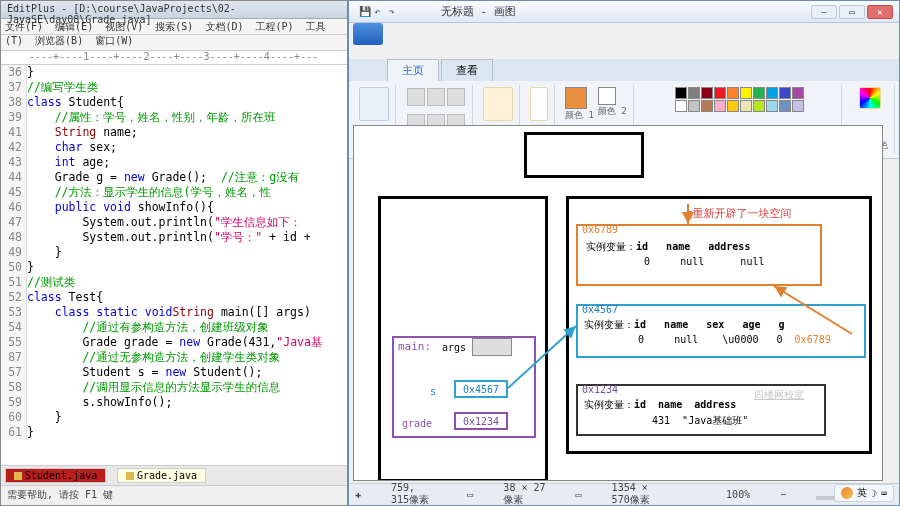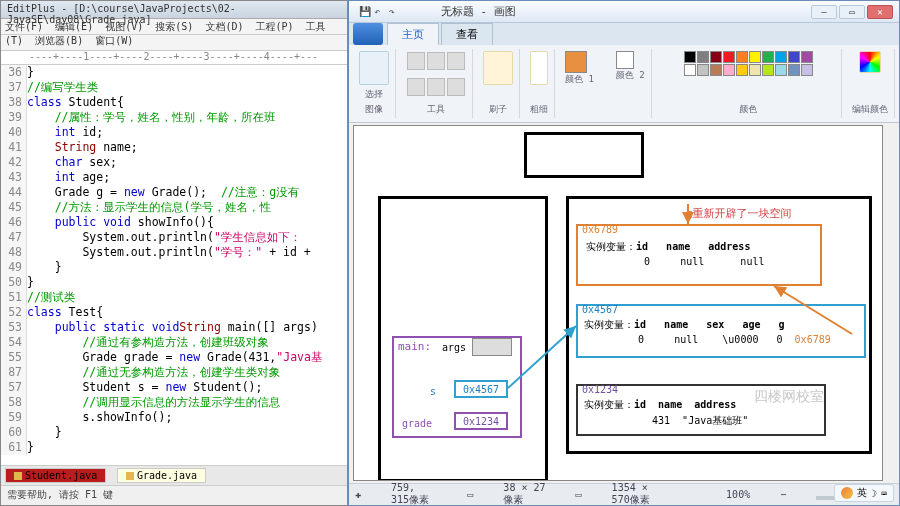--- a/index.html
+++ b/index.html
@@ -25,21 +25,21 @@
 .ep-status { height: 16px; background: #f0f0f0; border-top: 1px solid #ccc; font-size: 10px; padding: 2px 6px; color: #444; }
 
 
 .paint { position: absolute; left: 348px; top: 0; width: 552px; height: 506px; background: #f0f0f0; border: 1px solid #6a8ab8; }
 .pt-title { height: 22px; background: linear-gradient(#fafcff,#dde8f5); border-bottom: 1px solid #b8c8dc; display: flex; align-items: center; padding: 0 6px; font-size: 11px; color: #333; }
 .pt-title .spacer { flex: 1; }
 .pt-winbtn { width: 26px; height: 14px; border: 1px solid #b8c8d8; margin-left: 2px; background: #e8f0f8; border-radius: 2px; text-align: center; font-size: 9px; line-height: 12px; }
 .pt-winbtn.close { background: #e07070; border-color: #c05050; color: #fff; }
 .pt-qat { display: flex; gap: 3px; margin-left: 4px; }
 .pt-qat span { width: 12px; height: 12px; font-size: 10px; color: #556; }
-.pt-tabs { height: 22px; background: #dce6f0; display: flex; align-items: flex-end; padding-left: 38px; font-size: 11px; }
+.pt-tabs { height: 22px; background: #dce6f0; display: flex; align-items: flex-end; padding-left: 38px; font-size: 11px; margin-top: 36px; }
 .pt-tab { padding: 3px 14px; border: 1px solid #b0c0d0; border-bottom: none; margin-right: 2px; }
 .pt-tab.active { background: #f0f4f8; color: #2060c8; }
 .pt-filebtn { position: absolute; left: 4px; top: 22px; width: 30px; height: 22px; background: linear-gradient(#5090e0,#2060b8); border-radius: 3px; }
 .pt-ribbon { height: 78px; background: #f0f4f8; border-bottom: 1px solid #c0c8d0; display: flex; padding: 4px; gap: 4px; font-size: 9px; }
 .rb-group { border-right: 1px solid #d0d8e0; padding: 2px 6px; display: flex; flex-direction: column; justify-content: space-between; align-items: center; }
 .rb-label { color: #667; font-size: 9px; }
 .rb-big { width: 30px; height: 34px; background: #fff4d8; border: 1px solid #e8d8a8; border-radius: 2px; }
 .rb-icn { width: 18px; height: 18px; background: #ddd; border: 1px solid #bbb; margin: 1px; display: inline-block; }
 .palette { display: grid; grid-template-columns: repeat(10, 12px); grid-auto-rows: 12px; gap: 1px; }
 .sw { border: 1px solid #888; }
@@ -49,21 +49,21 @@
 
 
 .dbox { position: absolute; border: 3px solid #000; }
 .lbl { font-family: Consolas, "SimSun", monospace; }
 .red { color: #d04040; }
 .orange-box { position: absolute; border: 2px solid #e08030; }
 .blue-box { position: absolute; border: 2px solid #30a0d0; }
 .purple-box { position: absolute; border: 2px solid #9050b0; }
 .inner-cell { position: absolute; border: 1px solid #888; font-size: 10px; text-align: center; }
 svg.arrows { position: absolute; left: 0; top: 0; width: 100%; height: 100%; pointer-events: none; }
-.watermark { position: absolute; color: #c8c8c8; font-size: 14px; }
+.watermark { position: absolute; color: #c8c8c8; font-size: 10px; text-decoration: underline; }
 .ep-sep { display: inline-block; width: 8px; height: 8px; background: #e0b850; margin-right: 3px; vertical-align: middle; }
 </style>
 </head>
 <body>
 
 <div class="editplus">
   <div class="ep-title">EditPlus - [D:\course\JavaProjects\02-JavaSE\day08\Grade.java]</div>
   <div class="ep-menu">
     <span>文件(F)</span>
     <span>编辑(E)</span>
@@ -75,34 +75,33 @@
     <span>浏览器(B)</span>
     <span>窗口(W)</span>
   </div>
   <div class="ep-toolbar"></div>
   <div class="ep-ruler">----+----1----+----2----+----3----+----4----+---</div>
   <div class="ep-code" id="ep-code">
       <div class="line"><span class="ln">36</span><span>}</span></div>
       <div class="line"><span class="ln">37</span><span><span class="cm">//编写学生类</span></span></div>
       <div class="line"><span class="ln">38</span><span><span class="kw">class</span> Student{</span></div>
       <div class="line"><span class="ln">39</span><span><span class="cm">    //属性：学号，姓名，性别，年龄，所在班</span></span></div>
-      <div class="line"><span class="ln">40</span><span>    <span class="kw">int</span> id;</span></div>
       <div class="line"><span class="ln">41</span><span>    <span class="ty">String</span> name;</span></div>
       <div class="line"><span class="ln">42</span><span>    <span class="kw">char</span> sex;</span></div>
       <div class="line"><span class="ln">43</span><span>    <span class="kw">int</span> age;</span></div>
       <div class="line"><span class="ln">44</span><span>    Grade g = <span class="kw">new</span> Grade();  <span class="cm">//注意：g没有</span></span></div>
       <div class="line"><span class="ln">45</span><span><span class="cm">    //方法：显示学生的信息(学号，姓名，性</span></span></div>
       <div class="line"><span class="ln">46</span><span>    <span class="kw">public void</span> showInfo(){</span></div>
       <div class="line"><span class="ln">47</span><span>        System.out.println(<span class="str">"学生信息如下：</span></span></div>
       <div class="line"><span class="ln">48</span><span>        System.out.println(<span class="str">"学号："</span> + id +</span></div>
       <div class="line"><span class="ln">49</span><span>    }</span></div>
       <div class="line"><span class="ln">50</span><span>}</span></div>
       <div class="line"><span class="ln">51</span><span><span class="cm">//测试类</span></span></div>
       <div class="line"><span class="ln">52</span><span><span class="kw">class</span> Test{</span></div>
-      <div class="line"><span class="ln">53</span><span>    <span class="kw">public static void</span><span class="ty">String</span> main([] args)</span></div>
+      <div class="line"><span class="ln">53</span><span>    <span class="kw">class static void</span><span class="ty">String</span> main([] args)</span></div>
       <div class="line"><span class="ln">54</span><span><span class="cm">        //通过有参构造方法，创建班级对象</span></span></div>
       <div class="line"><span class="ln">55</span><span>        Grade grade = <span class="kw">new</span> Grade(431,<span class="str">"Java基</span></span></div>
       <div class="line"><span class="ln">87</span><span><span class="cm">        //通过无参构造方法，创建学生类对象</span></span></div>
       <div class="line"><span class="ln">57</span><span>        Student s = <span class="kw">new</span> Student();</span></div>
       <div class="line"><span class="ln">58</span><span><span class="cm">        //调用显示信息的方法显示学生的信息</span></span></div>
       <div class="line"><span class="ln">59</span><span>        s.showInfo();</span></div>
       <div class="line"><span class="ln">60</span><span>    }</span></div>
       <div class="line"><span class="ln">61</span><span>}</span></div>
     </div>
   <div class="ep-tabs">
@@ -143,21 +142,21 @@
     </div>
     <div class="rb-group">
       <div class="rb-big"></div>
       <div class="rb-label">刷子</div>
     </div>
     <div class="rb-group">
       <div class="rb-big" style="width:18px;background:#fff"></div>
       <div class="rb-label">粗细</div>
     </div>
     <div class="rb-group">
-      <div style="display:flex;gap:22px">
+      <div style="display:flex;gap:4px">
         <div style="text-align:center">
             <div style="width:22px;height:22px;background:#e89040;border:1px solid #888"></div>
             <div class="rb-label">颜色 1</div>
           </div>
         <div style="text-align:center">
             <div style="width:18px;height:18px;background:#fff;border:1px solid #888"></div>
             <div class="rb-label">颜色 2</div>
           </div>
       </div>
     </div>
@@ -213,21 +212,21 @@
       <div class="lbl" style="position:absolute;left:6px;top:12px;font-size:10px"><span>实例变量：</span><b>id</b>&nbsp;&nbsp;&nbsp;<b>name</b>&nbsp;&nbsp;&nbsp;<b>sex</b>&nbsp;&nbsp;&nbsp;<b>age</b>&nbsp;&nbsp;&nbsp;<b>g</b></div>
       <div class="lbl" style="position:absolute;left:60px;top:28px;font-size:10px"><span>0</span>&nbsp;&nbsp;&nbsp;&nbsp;&nbsp;<span>null</span>&nbsp;&nbsp;&nbsp;&nbsp;<span>\u0000</span>&nbsp;&nbsp;&nbsp;<span>0</span>&nbsp;&nbsp;<span style="color:#e08030">0x6789</span></div>
     </div>
 
     <div style="position:absolute;left:222px;top:258px;width:250px;height:52px;border:2px solid #333">
       <div class="lbl" style="position:absolute;left:4px;top:-2px;color:#7050a0;font-size:10px">0x1234</div>
       <div class="lbl" style="position:absolute;left:6px;top:12px;font-size:10px"><span>实例变量：</span><b>id</b>&nbsp;&nbsp;<b>name</b>&nbsp;&nbsp;<b>address</b></div>
       <div class="lbl" style="position:absolute;left:74px;top:28px;font-size:10px"><span>431</span>&nbsp;&nbsp;<span>"Java基础班"</span></div>
     </div>
 
-    <div class="purple-box" style="left:38px;top:210px;width:130px;height:102px">
+    <div class="purple-box" style="left:38px;top:210px;width:144px;height:102px">
       <div class="lbl" style="position:absolute;left:4px;top:2px;color:#9050b0">main:</div>
       <div class="lbl" style="position:absolute;left:48px;top:4px;font-size:10px">args</div>
       <div class="inner-cell" style="left:78px;top:0px;width:40px;height:18px;background:#ddd"></div>
       <div class="lbl" style="position:absolute;left:36px;top:48px;color:#2080c0;font-size:10px">s</div>
       <div class="inner-cell" style="left:60px;top:42px;width:54px;height:18px;border:2px solid #30a0d0;color:#2080c0;line-height:16px">0x4567</div>
       <div class="lbl" style="position:absolute;left:8px;top:80px;color:#9050b0;font-size:10px">grade</div>
       <div class="inner-cell" style="left:60px;top:74px;width:54px;height:18px;border:2px solid #9050b0;color:#7050a0;line-height:16px">0x1234</div>
     </div>
 
     <div class="watermark" style="left:400px;top:262px">四楼网校室</div>

